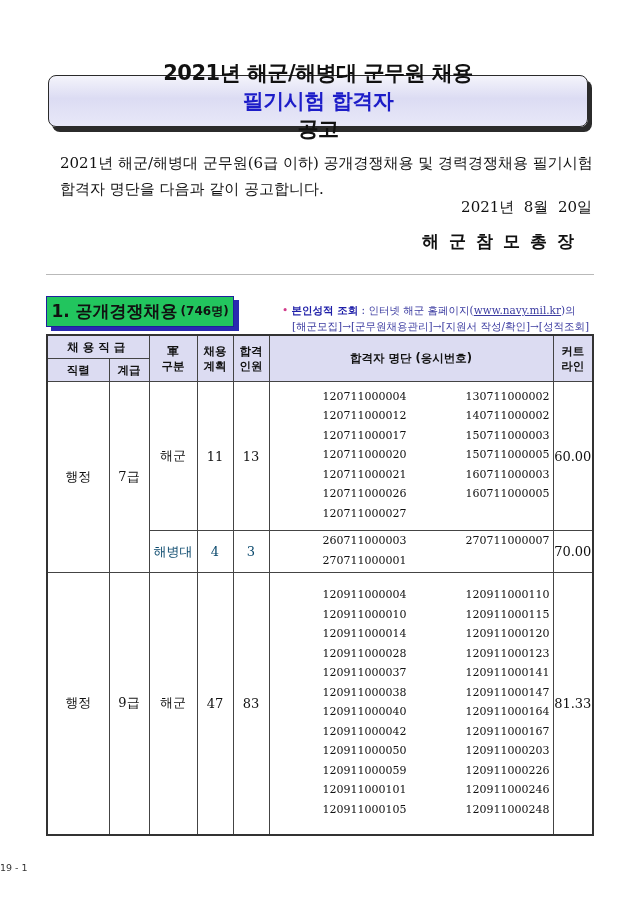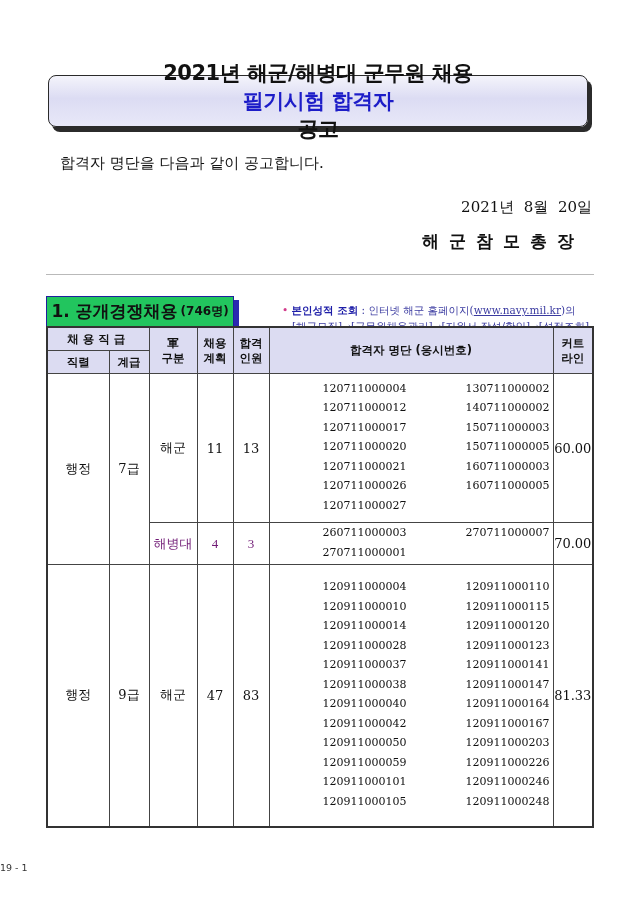--- a/index.html
+++ b/index.html
@@ -30,43 +30,44 @@
   }
   .sec-box .cnt { font-size:12px; margin-left:3px; }
 
   .notice { position:absolute; left:270px; top:302px; width:330px; font-size:10.5px; line-height:16px; color:#3a3aa0;margin-left:12px; }
   .notice .bullet { color:#d23a8a; }
   .notice .strong { color:#1d1da8; font-weight:bold; }
   .notice .link { text-decoration:underline; }
   .notice .l2 { display:block; margin-left:10px; }
 
   table.res {
-    position:absolute; left:46px; top:326px; width:546px;
+    position:absolute; left:46px; top:334px; width:546px;
     border-collapse:collapse; border:2px solid #333; table-layout:fixed;
     font-size:13px;
   }
   table.res th, table.res td { border:1px solid #444; text-align:center; padding:0; }
   table.res th { background:#dcdcf2; font-family:"DejaVu Sans", sans-serif; font-weight:bold; font-size:11.5px; height:22px; }
   table.res td.ids { text-align:center; padding-left:22px; font-size:11px; line-height:19.5px; padding-top:0; padding-bottom:2px; }
   .idgrid { display:grid; grid-template-columns:146px 140px; }
-  .blue { color:#701a75;font-family:Liberation Serif, serif; }
+  .blue { color:#0c4a6e; }
   .thick-top td { border-top:1.5px solid #333; }
 
   .footer { position:absolute; left:0; right:0; top:862px; font-family:"DejaVu Sans", sans-serif; font-size:9.5px; color:#333; }
 </style>
 </head>
 <body>
 
 <div class="title-box">
   <span>2021년 해군/해병대 군무원 채용 </span>
   <span class="hl">필기시험 합격자</span>
   <span> 공고</span>
 </div>
 
 <div class="intro">
+  <div>2021년 해군/해병대 군무원(6급 이하) 공개경쟁채용 및 경력경쟁채용 필기시험</div>
   <div>합격자 명단을 다음과 같이 공고합니다.</div>
 </div>
 
 <div class="date" style="white-space:pre">2021년  8월  20일</div>
 <div class="signer">해군참모총장</div>
 
 <div class="divider"></div>
 
 <div class="sec-box">
   <span>1. 공개경쟁채용</span>

